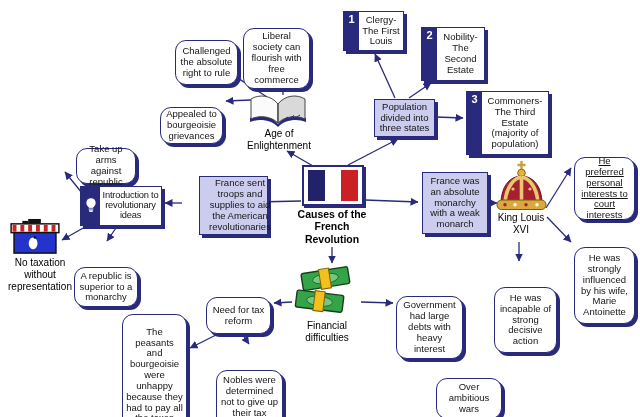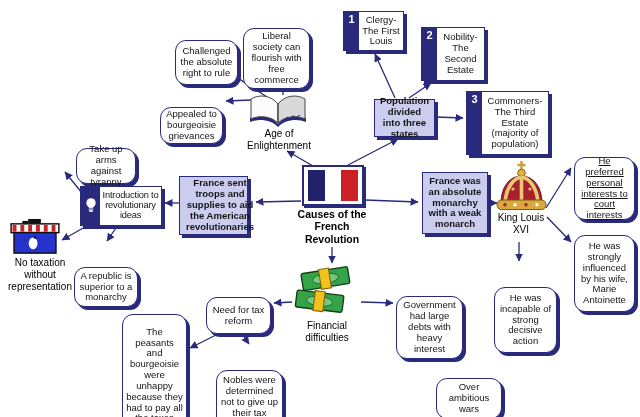--- a/index.html
+++ b/index.html
@@ -4,50 +4,50 @@
 <style>
   html,body{margin:0;padding:0;background:#fff;}
   #canvas{position:relative;width:640px;height:417px;background:#fff;overflow:hidden;
           font-family:"Liberation Sans",sans-serif;color:#1a1a1a;}
   #arrows{position:absolute;left:0;top:0;z-index:1;pointer-events:none;}
   .node{position:absolute;z-index:2;background:#fff;border:1.5px solid #2a2a7d;
         box-shadow:3px 3px 0 #2a2a7d;box-sizing:border-box;
         display:flex;align-items:center;justify-content:center;text-align:center;
         font-size:9.5px;line-height:1.14;padding:2px 3px;color:#141414;}
   .round{border-radius:11px;margin-top:24px;}
-  .lav{background:#ccccee;font-weight:bold;}
+  .lav{background:#ccccee;}
   .estate{padding:0;align-items:stretch;}
   .estate .num{flex:0 0 15px;background:#2a2a7d;color:#fff;font-weight:bold;
                font-size:11px;text-align:center;padding-top:1px;}
   .estate .etext{flex:1;display:flex;align-items:center;justify-content:center;
                  padding:2px 2px;text-align:center;}
   .introbox{padding:0;align-items:stretch;}
   .introbox .ipanel{flex:0 0 19px;background:#2a2a7d;display:flex;align-items:center;justify-content:center;}
   .introbox .itext{flex:1;display:flex;align-items:center;justify-content:center;
                    padding:1px 2px;font-size:9.3px;line-height:1.05;letter-spacing:-0.2px;}
   .caption{position:absolute;z-index:2;color:#000;font-size:10px;line-height:1.18;text-align:center;}
   .caption.bold{font-weight:bold;font-size:10.5px;}
   .icon{position:absolute;z-index:2;}
   
   #n-challenged{left:175px;top:16px;width:63px;height:45px;}
   #n-liberal-society{left:243px;top:4px;width:67px;height:61px;}
   #n-appealed{left:160px;top:83px;width:63px;height:37px;}
   #n-take-up-arms{left:76px;top:124px;width:60px;height:36px;}
   #n-liberal-freedoms{left:8px;top:148px;width:58px;height:40px;}
   #n-republic{left:74px;top:243px;width:64px;height:40px;}
   #n-he-preferred{left:574px;top:133px;width:61px;height:63px;text-decoration:underline;}
-  #n-he-strongly{left:574px;top:211px;width:61px;height:77px;}
+  #n-he-strongly{left:574px;top:223px;width:61px;height:77px;}
   #n-he-incapable{left:494px;top:263px;width:63px;height:66px;}
   #n-need-tax{left:206px;top:273px;width:65px;height:37px;}
   #n-peasants{left:122px;top:290px;width:65px;height:123px;}
   #n-nobles{left:216px;top:346px;width:67px;height:65px;}
   #n-govt-debts{left:396px;top:272px;width:67px;height:63px;}
   #n-extravagant{left:360px;top:355px;width:65px;height:41px;}
   #n-over-ambitious{left:436px;top:354px;width:66px;height:41px;}
-  #n-france-troops{left:179px;top:176px;width:69px;height:59px;padding-left:16px;}
+  #n-france-troops{left:199px;top:176px;width:69px;height:59px;padding-left:16px;}
   #n-population{left:374px;top:99px;width:61px;height:38px;}
   #n-france-absolute{left:422px;top:172px;width:66px;height:62px;}
   #n-estate1{left:343px;top:11px;width:61px;height:40px;}
   #n-estate2{left:421px;top:27px;width:64px;height:54px;}
   #n-estate3{left:466px;top:91px;width:83px;height:64px;}
   #n-intro{left:80px;top:186px;width:82px;height:40px;}
   
   #icon-book{left:247px;top:89px;width:62px;height:38px;}
   #cap-book{left:239px;top:128px;width:80px;}
   #icon-flag{left:302px;top:165px;width:62px;height:41px;box-sizing:border-box;
@@ -99,21 +99,21 @@
       <line x1="232" y1="327" x2="190" y2="348"></line>
       <line x1="238" y1="328" x2="249" y2="344"></line>
       <line x1="429" y1="336" x2="401" y2="352"></line>
       <line x1="438" y1="336" x2="459" y2="351"></line>
     </g>
   </svg>
 
   <div class="node round" id="n-challenged">Challenged the absolute right to rule</div>
   <div class="node round" id="n-liberal-society">Liberal society can flourish with free commerce</div>
   <div class="node round" id="n-appealed">Appealed to bourgeoisie grievances</div>
-  <div class="node round" id="n-take-up-arms">Take up arms against tyranny</div>
+  <div class="node round" id="n-take-up-arms">Take up arms against republic</div>
   <div class="node round" id="n-republic">A republic is superior to a monarchy</div>
   <div class="node round" id="n-he-preferred">He preferred personal interests to court interests</div>
   <div class="node round" id="n-he-strongly">He was strongly influenced by his wife, Marie Antoinette</div>
   <div class="node round" id="n-he-incapable">He was incapable of strong decisive action</div>
   <div class="node round" id="n-need-tax">Need for tax reform</div>
   <div class="node round" id="n-peasants">The peasants and bourgeoisie were unhappy because they had to pay all the taxes</div>
   <div class="node round" id="n-nobles">Nobles were determined not to give up their tax concessions</div>
   <div class="node round" id="n-govt-debts">Government had large debts with heavy interest</div>
   <div class="node round" id="n-over-ambitious">Over ambitious wars</div>
 

